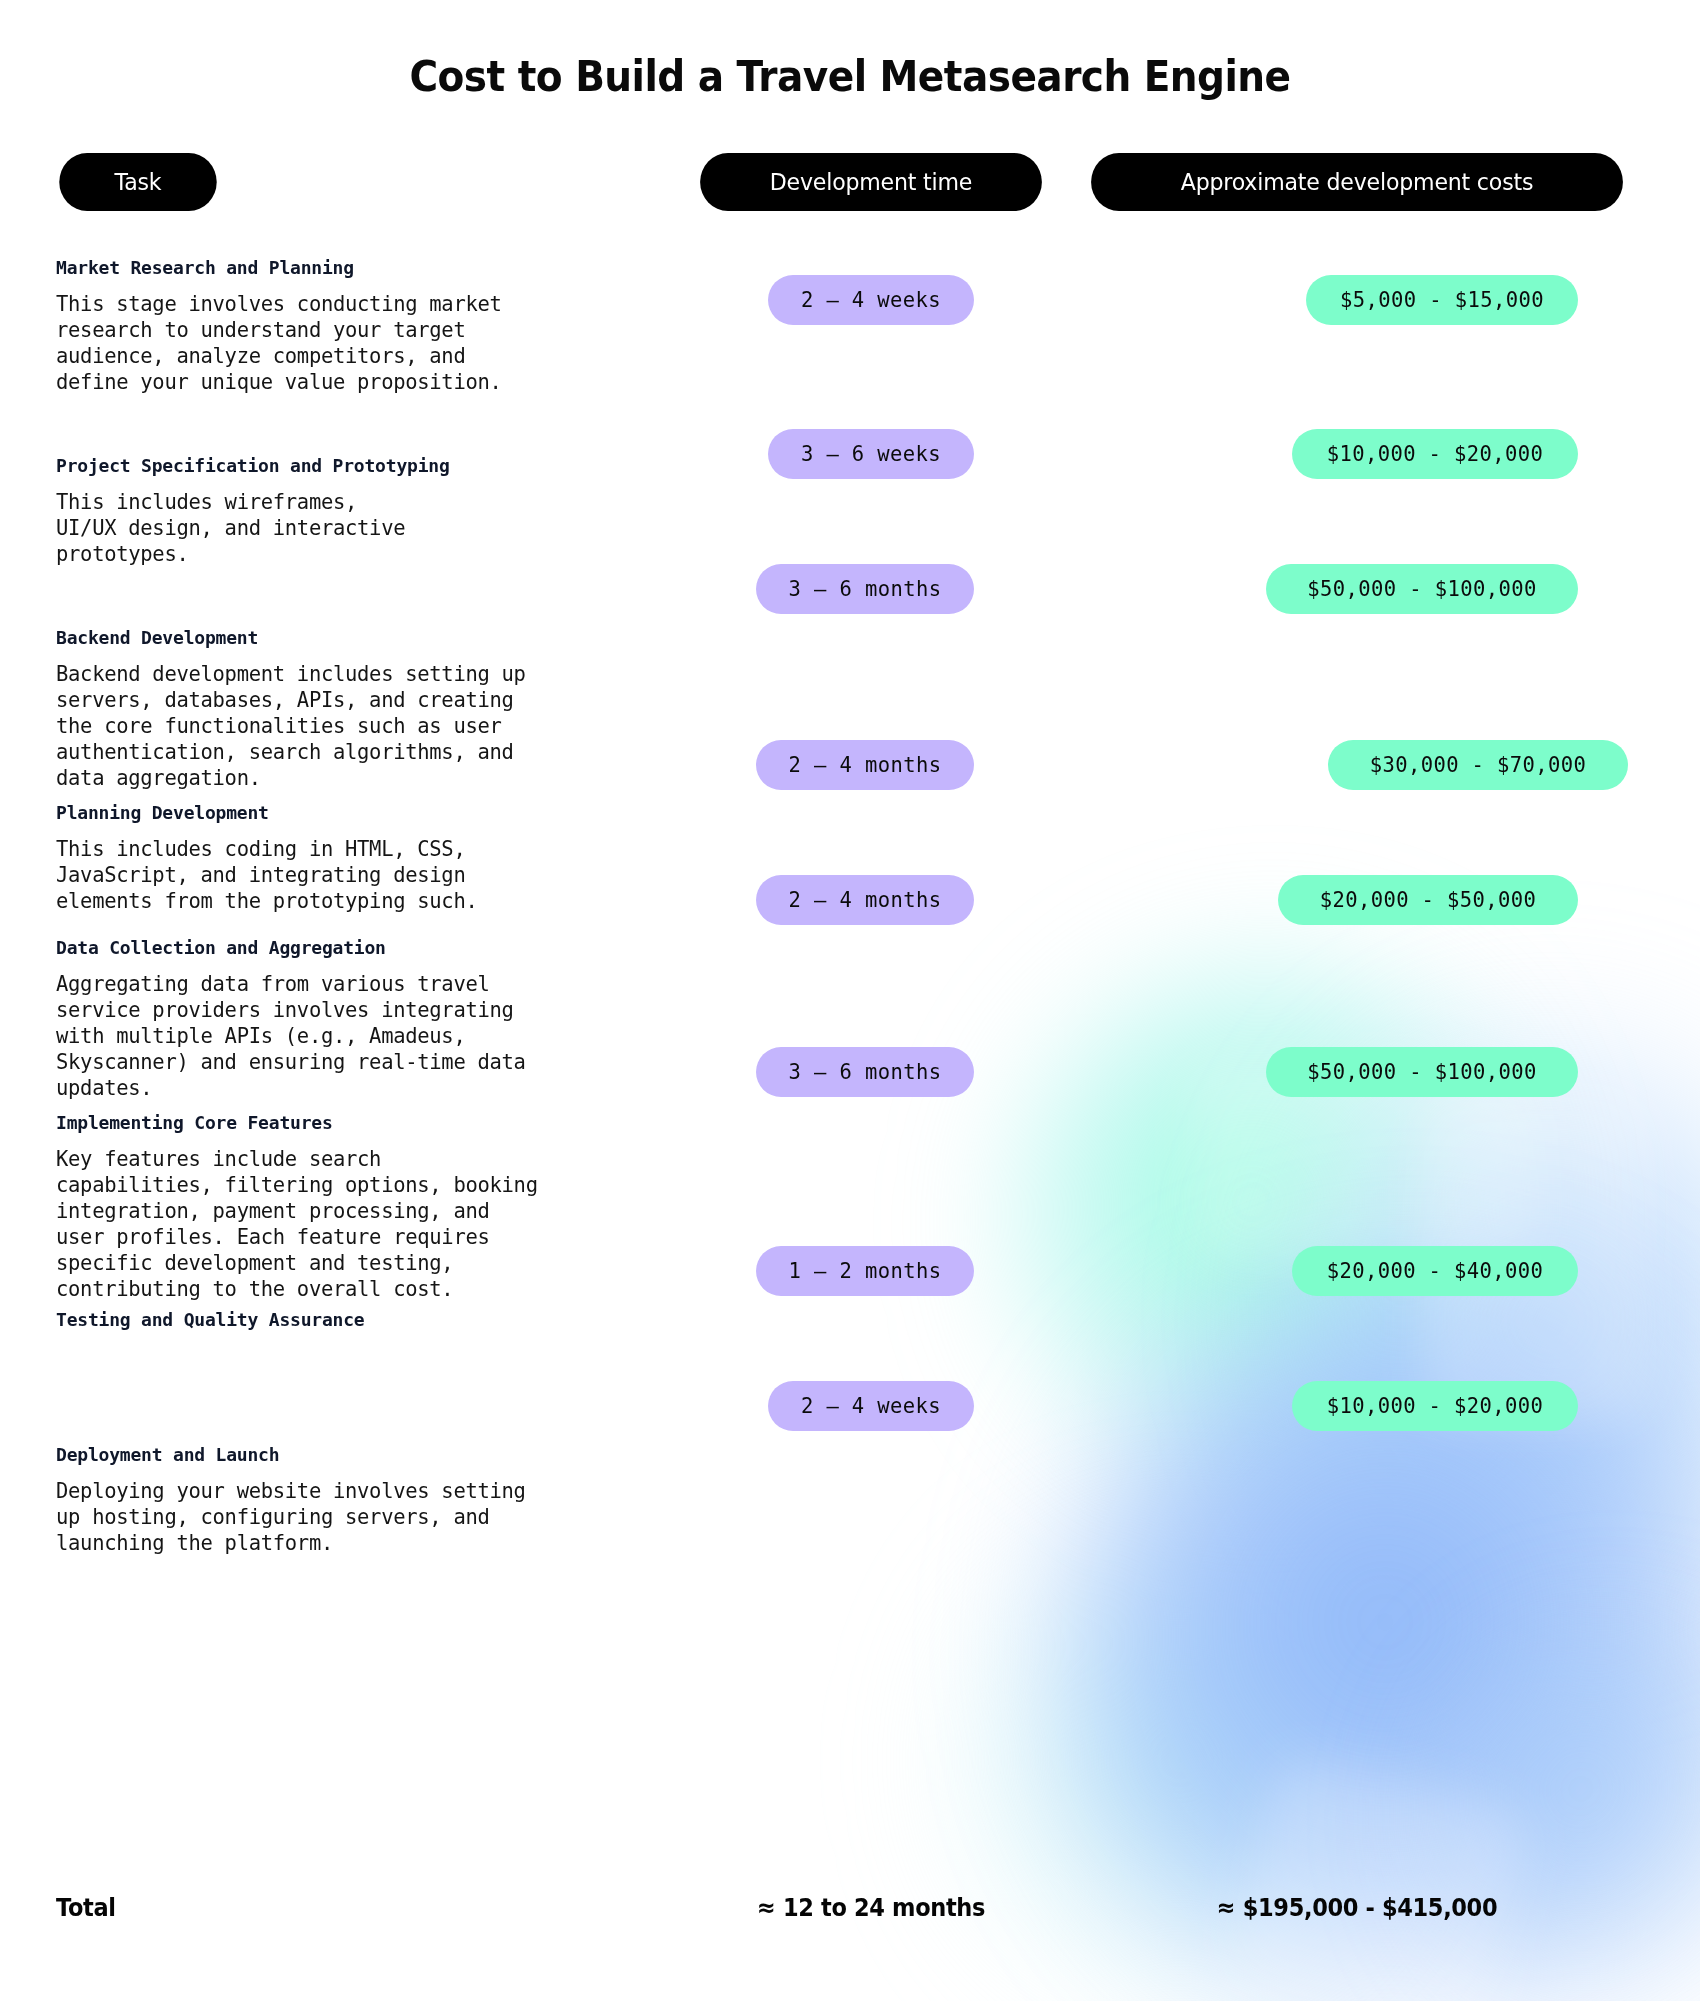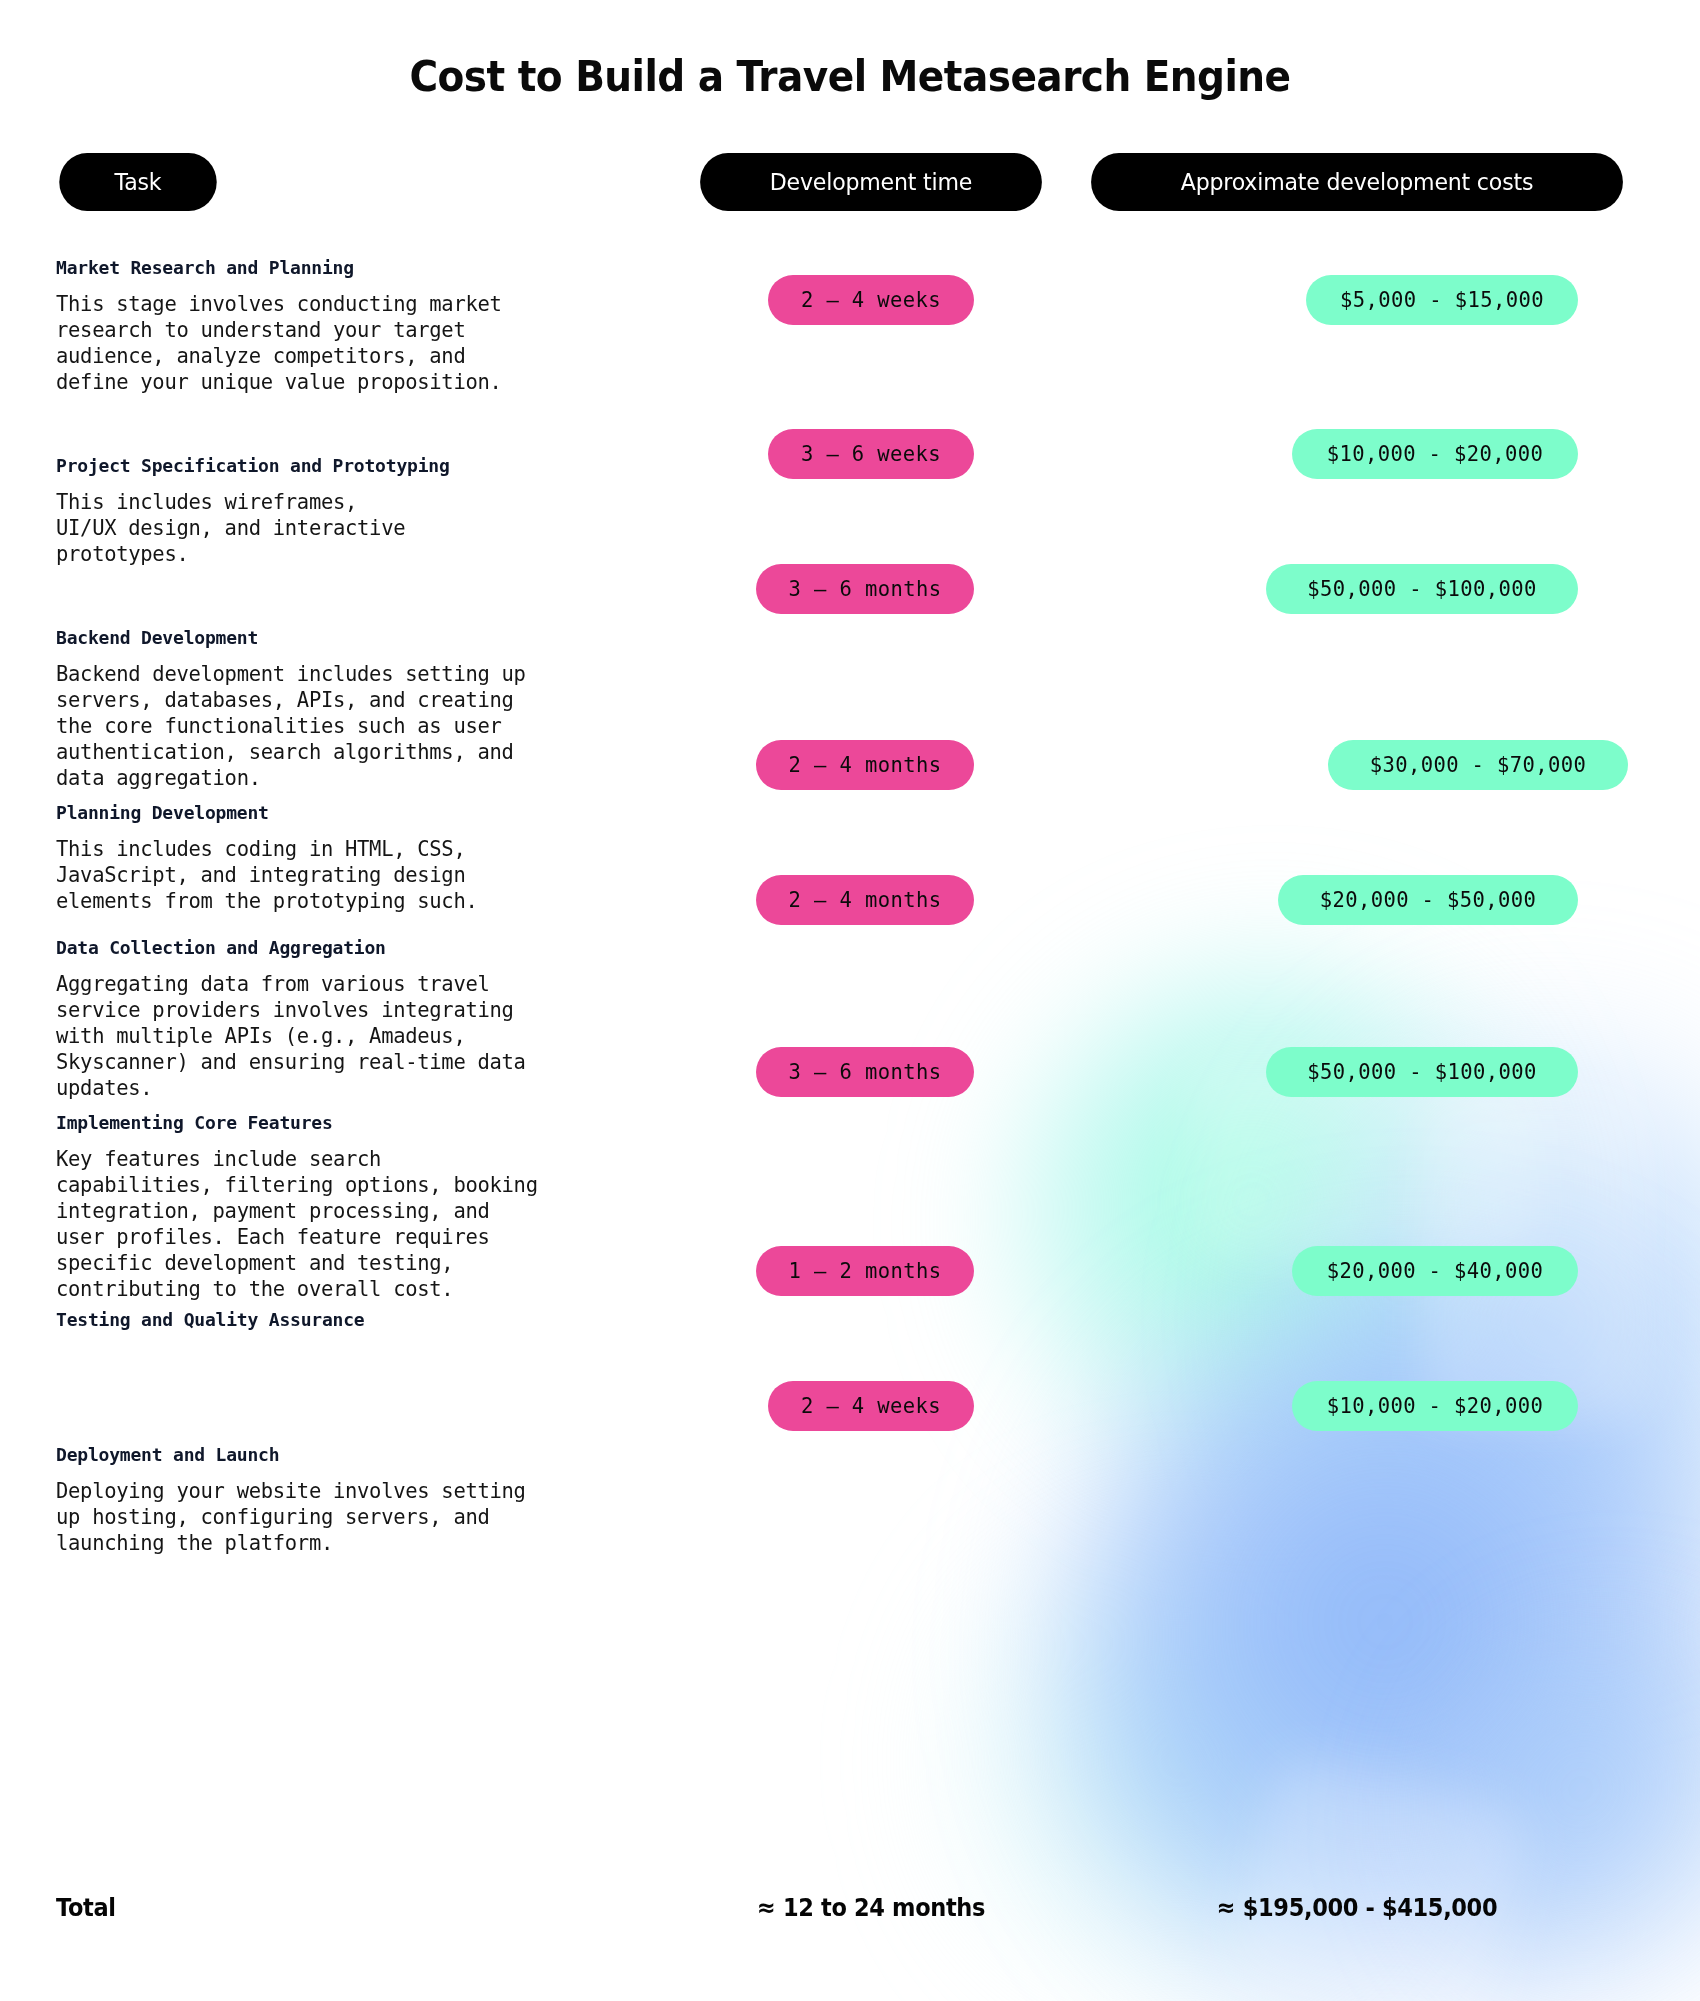--- a/index.html
+++ b/index.html
@@ -165,21 +165,21 @@
     align-items: center;
     justify-content: center;
     height: 50px;
     border-radius: 28px;
     font-family: "DejaVu Sans Mono", "Liberation Mono", monospace;
     font-size: 20.5px;
     color: #0b0b0b;
     letter-spacing: 0.4px;
     white-space: nowrap;
   }
-  .pill-time { background: #ec4899; }
+  .pill-time { background: #c4b5fd; }
   .pill-cost { background: #7DFDCB; }
 
   
   .total-row {
     position: absolute;
     left: 56px;
     right: 56px;
     top: 1880px;
     height: 54px;
     display: flex;

